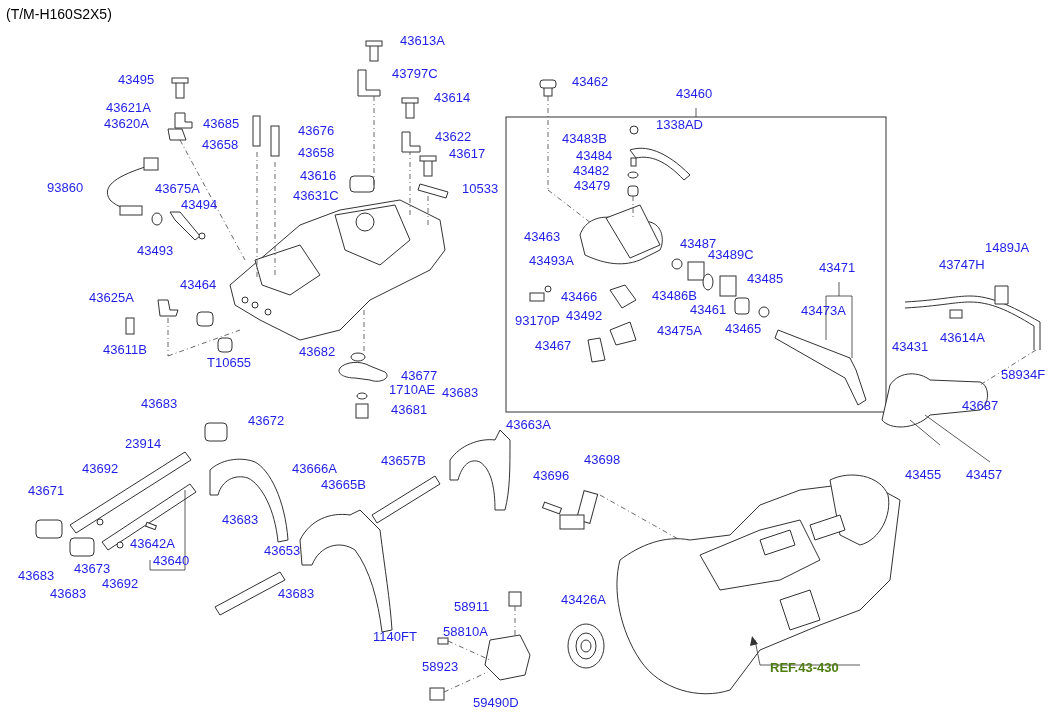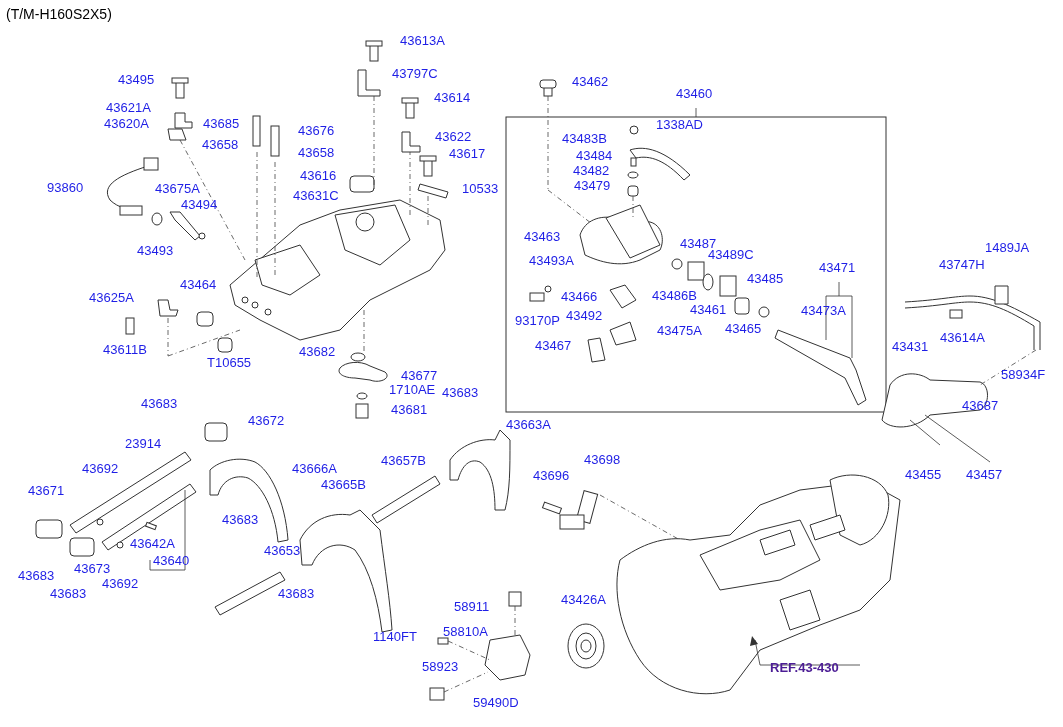--- a/index.html
+++ b/index.html
@@ -1,20 +1,20 @@
 <!DOCTYPE html>
 <html><head>
 <meta charset="utf-8">
 <style>
   html, body { margin:0; padding:0; background:#ffffff; }
   body { width:1063px; height:727px; position:relative; overflow:hidden;
          font-family: "Liberation Sans", sans-serif; }
   .title { position:absolute; left:6px; top:6px; font-size:14px; color:#000; }
   .lbl { position:absolute; font-size:13px; color:#1f1fe6; white-space:nowrap; line-height:14px; cursor:pointer; }
-  .ref { position:absolute; font-size:13px; color:#4c1d95; font-weight:bold; white-space:nowrap; cursor:pointer; }
+  .ref { position:absolute; font-size:13px; color:#4d7c0f; font-weight:bold; white-space:nowrap; cursor:pointer; }
   svg.art { position:absolute; left:0; top:0; }
   .ln { stroke:#333; stroke-width:1; fill:none; }
   .dash { stroke:#444; stroke-width:0.8; fill:none; stroke-dasharray:5 3 1 3; }
   .part { stroke:#333; stroke-width:1; fill:#fff; }
   .lead { stroke:#333; stroke-width:0.8; fill:none; }
 </style>
 </head>
 <body>
 
 <div class="title">(T/M-H160S2X5)</div>

